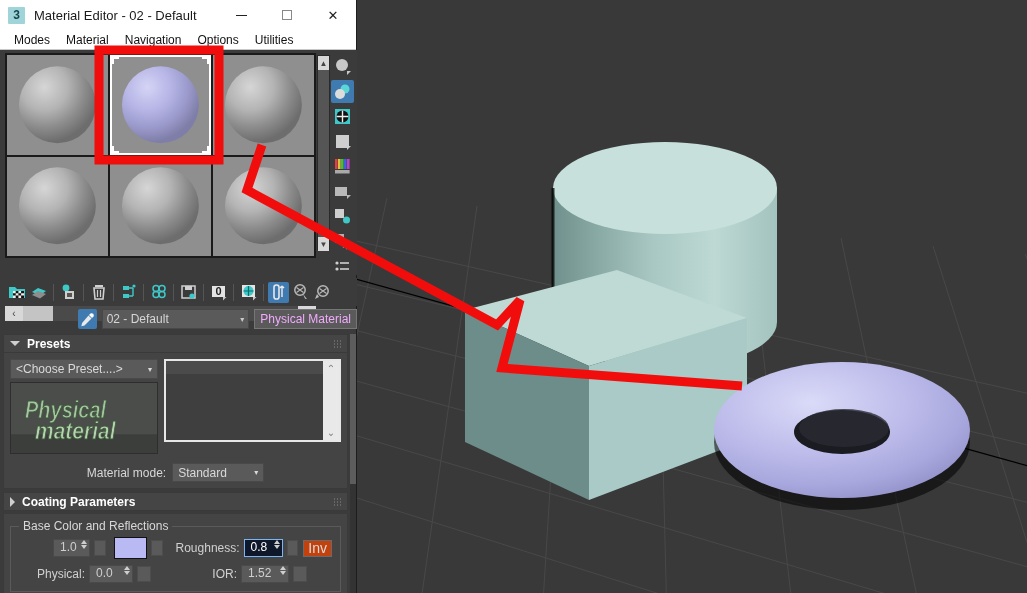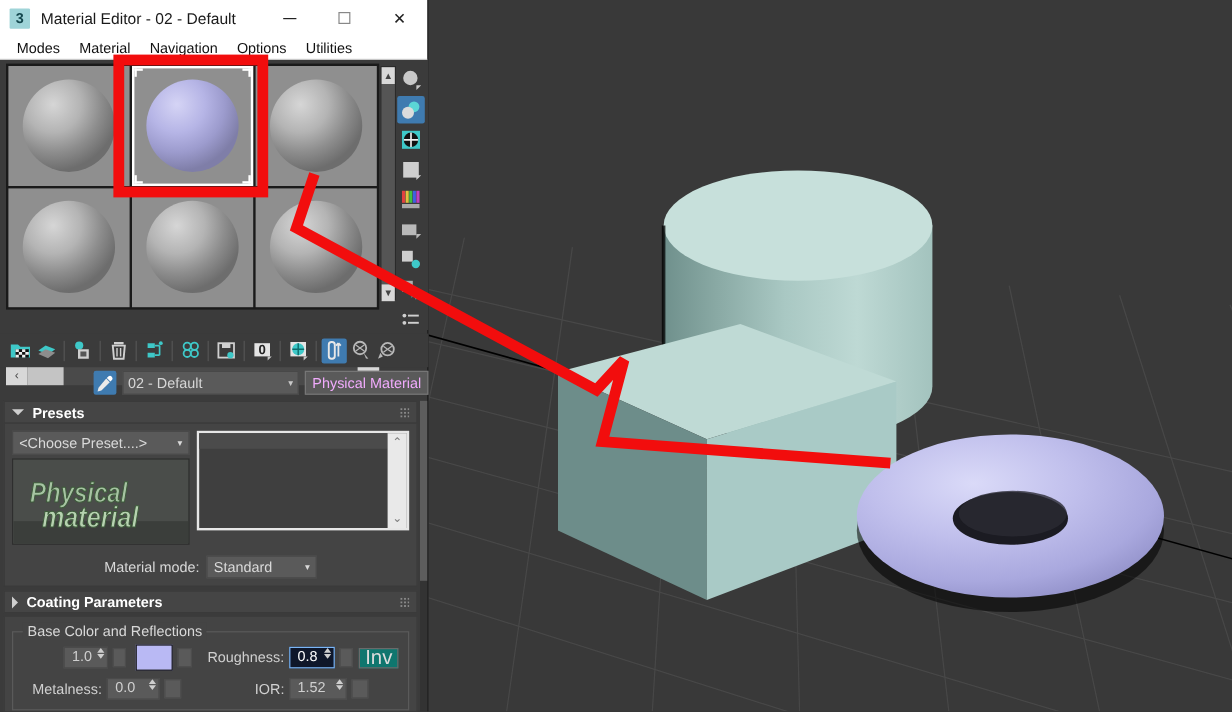--- a/index.html
+++ b/index.html
@@ -215,22 +215,22 @@
     display: flex; align-items: flex-start; justify-content: space-between;
     padding: 0 2px 0 6px; font-size: 12px; color: #cfcfcf;
   }
   .spin.active { background: #0f172a; border: 1px solid #7ab6f7; color: #ffffff; }
   .arrows { display: flex; flex-direction: column; gap: 1px; margin-left: 3px; }
   .ar-u { width: 0; height: 0; border-left: 3px solid transparent; border-right: 3px solid transparent; border-bottom: 4px solid #cfcfcf; }
   .ar-d { width: 0; height: 0; border-left: 3px solid transparent; border-right: 3px solid transparent; border-top: 4px solid #cfcfcf; }
   .mapbtn { width: 14px; height: 16px; background: #5a5a5a; border: 1px solid #4d4d4d; margin-left: 4px; }
   .swatch { width: 40px; height: 22px; border: 1px solid #111; }
   .invbtn {
-    height: 17px; background: #0f766e; border: 1px solid #6a6a6a; padding: 0 4px;
-    font-size: 17px; color: #dcdcdc; display: flex; align-items: center; margin-left: 5px;
+    height: 17px; background: #c2410c; border: 1px solid #6a6a6a; padding: 0 4px;
+    font-size: 14px; color: #dcdcdc; display: flex; align-items: center; margin-left: 5px;
   }
 
   #right-scroll {
     position: absolute; right: 0; top: 334px; width: 6px; bottom: 0; background: #333;
   }
   #right-scroll .rthumb { width: 100%; height: 150px; background: #5d5d5d; }
 
   
   #annot { position: absolute; left: 0; top: 0; pointer-events: none; }
 </style>
@@ -635,21 +635,21 @@
                 <span class="arrows">
                   <i class="ar-u"></i>
                     <i class="ar-d"></i>
                 </span>
               </div>
               <div class="mapbtn"></div>
               <div class="invbtn">Inv</div>
             </div>
 
             <div class="prow" style="margin-bottom:0;">
-              <span class="lbl" style="width:66px;">Metalness:</span>
+              <span class="lbl" style="width:66px;">Physical:</span>
               <div class="spin" style="width:44px; margin-left:4px;">
                 <span>0.0</span>
                 <span class="arrows">
                   <i class="ar-u"></i>
                     <i class="ar-d"></i>
                 </span>
               </div>
               <div class="mapbtn"></div>
 
               <span class="lbl" style="width:62px; margin-left:24px;">IOR:</span>

